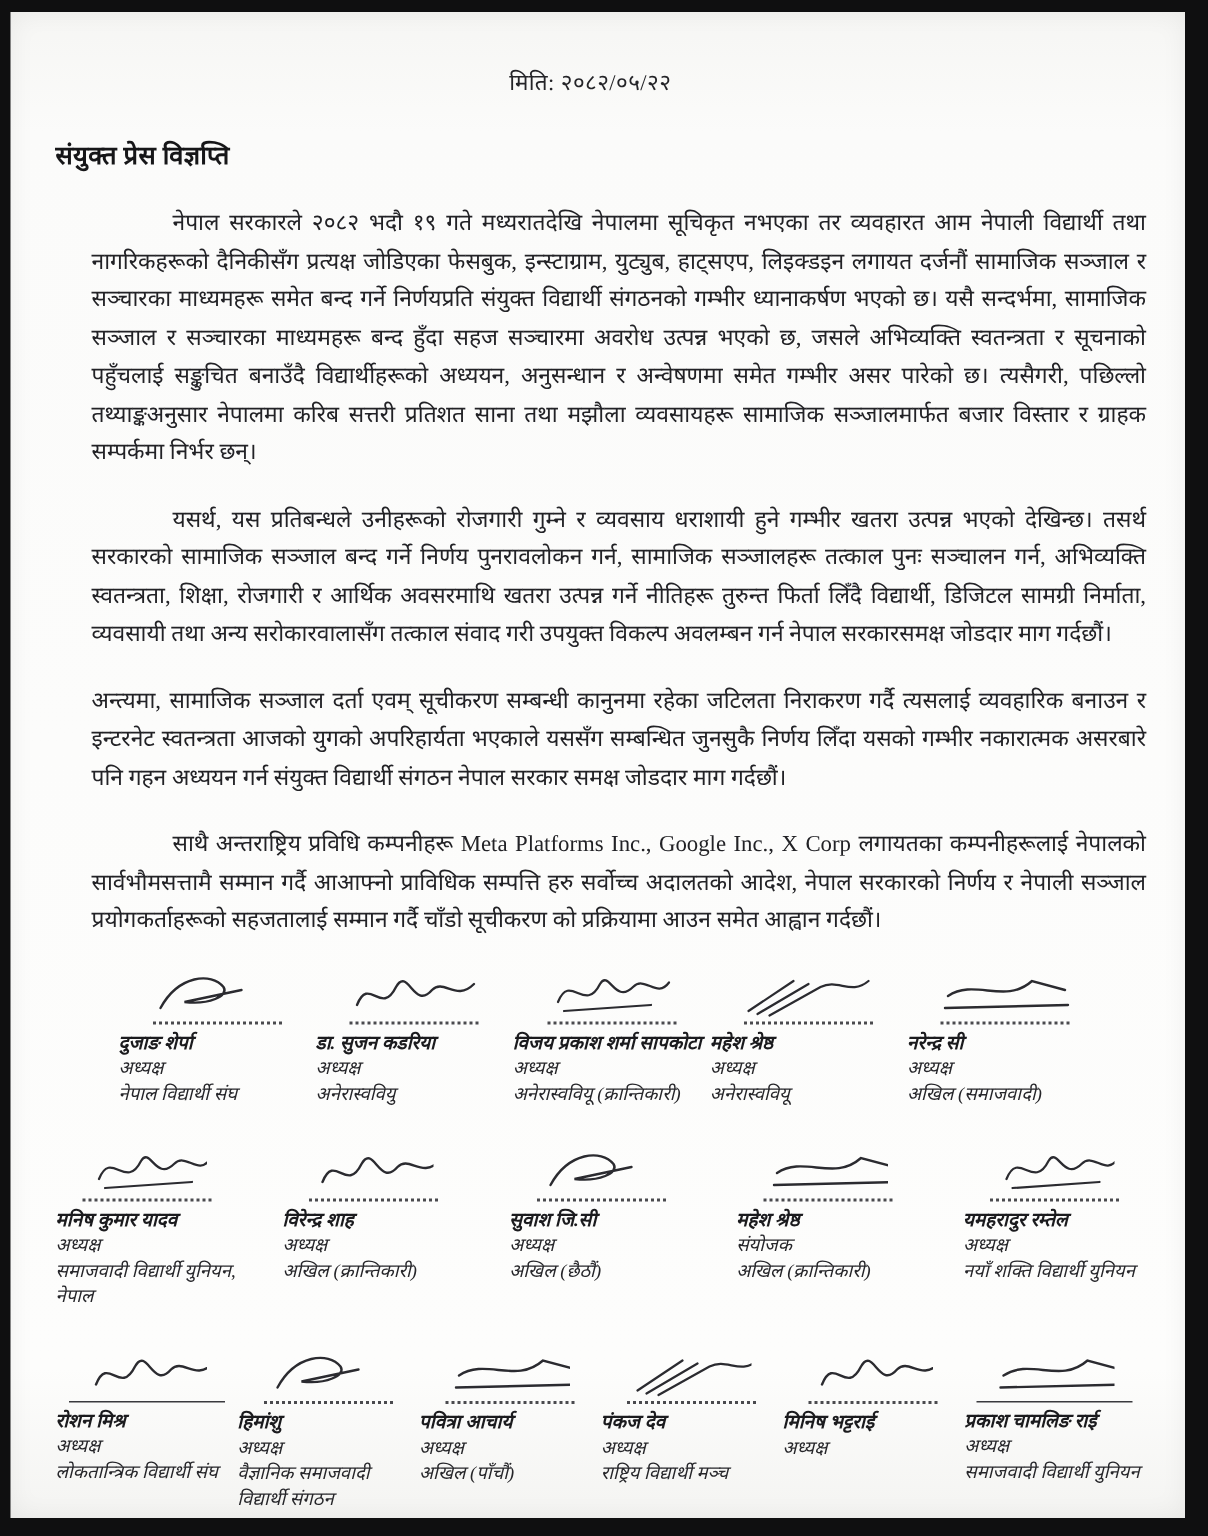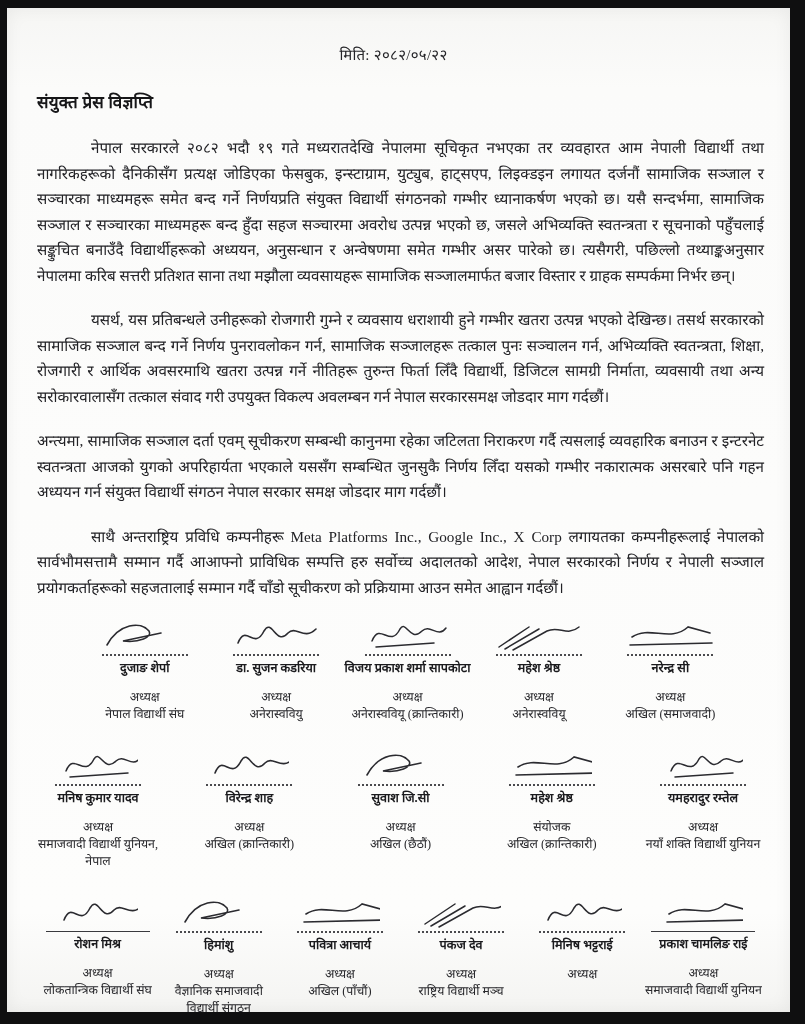--- a/index.html
+++ b/index.html
@@ -17,45 +17,46 @@
   }
   .content{position:absolute;left:30px;right:26px;top:28px;}
   .date-line{
     text-align:center;font-size:15px;letter-spacing:0.3px;
     padding-right:14px;margin-top:8px;color:#242428;
   }
   .doc-title{
     text-align:left;font-weight:bold;font-size:17px;
     margin-top:26px;letter-spacing:0.2px;color:#161618;
   }
-  .body-text{margin-top:22px;}
+  .body-text{margin-top:22px;margin-left:24px;}
   .para{
     font-size:15.2px;line-height:25.5px;text-align:justify;
     color:#222226;margin:0 0 19px 0;
     text-rendering:optimizeLegibility;
   }
   .para.indent{text-indent:54px;}
   
   .sig-area{margin-top:14px;}
   .sig-row{display:flex;justify-content:space-between;margin-bottom:26px;}
   .sig-row.row-1{padding:0 28px 0 42px;}
   .sig-block{
-    width:122px;text-align:center;font-size:12.3px;line-height:17px;
+    width:122px;text-align:left;font-size:12.3px;line-height:17px;
     color:#26262a;
+    font-style:italic;
   }
   .sig-row.row-1 .sig-block{width:132px;}
   .scribble{height:34px;display:flex;align-items:flex-end;justify-content:center;}
   .scribble svg{display:block;}
   .dots{
     width:86px;margin:1px auto 4px auto;height:0;
     border-bottom:2px dotted #4a4a4e;
   }
   .dots.solid{border-bottom:1.6px solid #3a3a3e;width:104px;}
   .sig-name{font-weight:bold;font-size:12.6px;color:#1b1b1e;}
-  .sig-role{margin-top:12px;}
+  .sig-role{margin-top:0;}
   .sig-org{margin-top:0;}
   .latin{font-family:"Liberation Serif",serif;}
   .defs-holder{position:absolute;width:0;height:0;overflow:hidden;}
 </style>
 </head>
 <body>
 
 <div class="defs-holder">
   <svg width="0" height="0" xmlns="http://www.w3.org/2000/svg">
     <defs>

